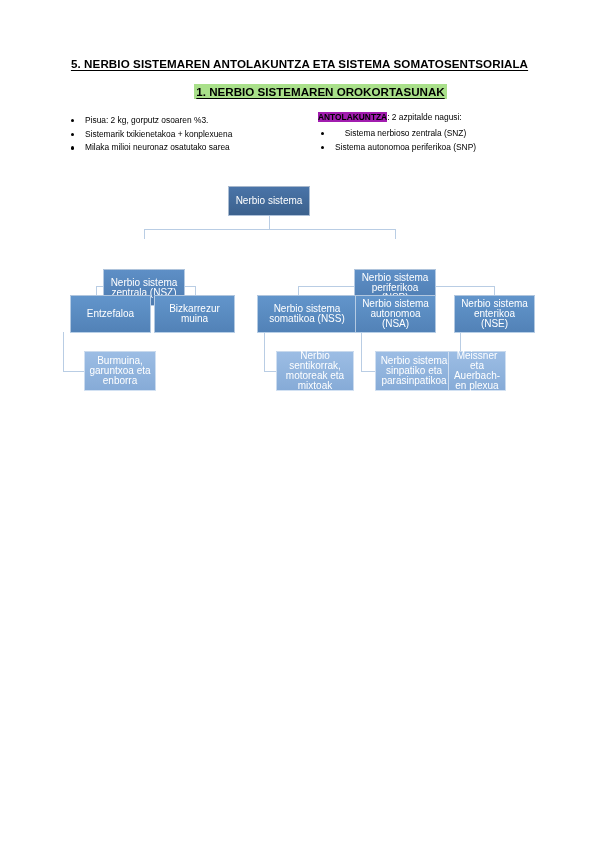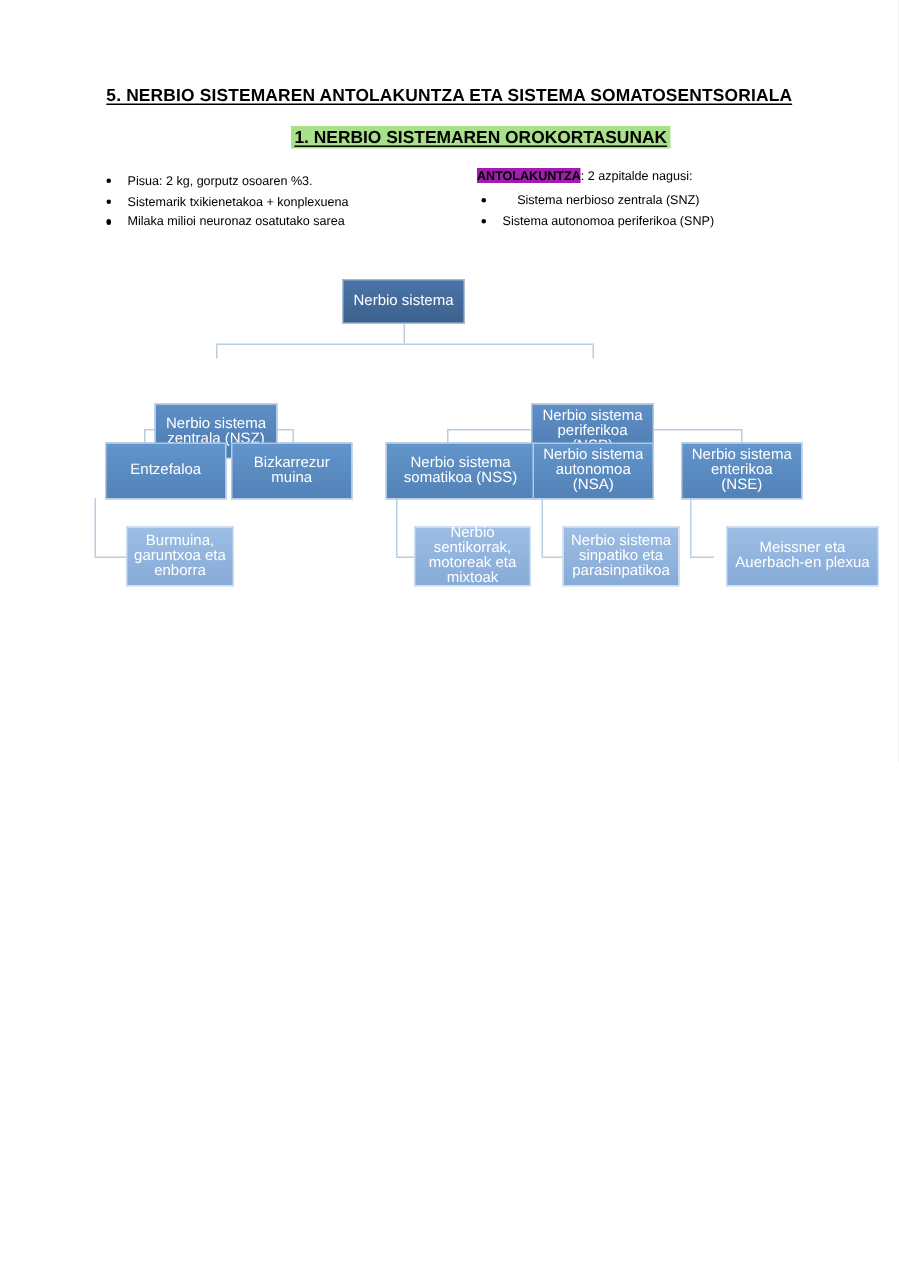--- a/index.html
+++ b/index.html
@@ -207,17 +207,17 @@
 
     <div class="node lvl3" style="left:56px; top:295px; width:81px; height:38px;margin-left:14px;">Entzefaloa</div>
     <div class="node lvl3" style="left:154px; top:295px; width:81px; height:38px;">Bizkarrezur muina</div>
     <div class="node lvl3" style="left:257px; top:295px; width:100px; height:38px;">Nerbio sistema somatikoa (NSS)</div>
     <div class="node lvl3" style="left:355px; top:295px; width:81px; height:38px;">Nerbio sistema autonomoa (NSA)</div>
     <div class="node lvl3" style="left:454px; top:295px; width:81px; height:38px;">Nerbio sistema enterikoa (NSE)</div>
 
     <div class="node lvl4" style="left:84px; top:351px; width:72px; height:40px;">Burmuina, garuntxoa eta enborra</div>
     <div class="node lvl4" style="left:276px; top:351px; width:78px; height:40px;">Nerbio sentikorrak, motoreak eta mixtoak</div>
     <div class="node lvl4" style="left:375px; top:351px; width:78px; height:40px;">Nerbio sistema sinpatiko eta parasinpatikoa</div>
-    <div class="node lvl4" style="left:484px; top:351px; width:102px; height:40px;">Meissner eta Auerbach-en plexua</div>
+    <div class="node lvl4" style="left:448px; top:351px; width:58px; height:40px;">Meissner eta Auerbach-en plexua</div>
 
   </div>
 
 </div>
 
 </body></html>

